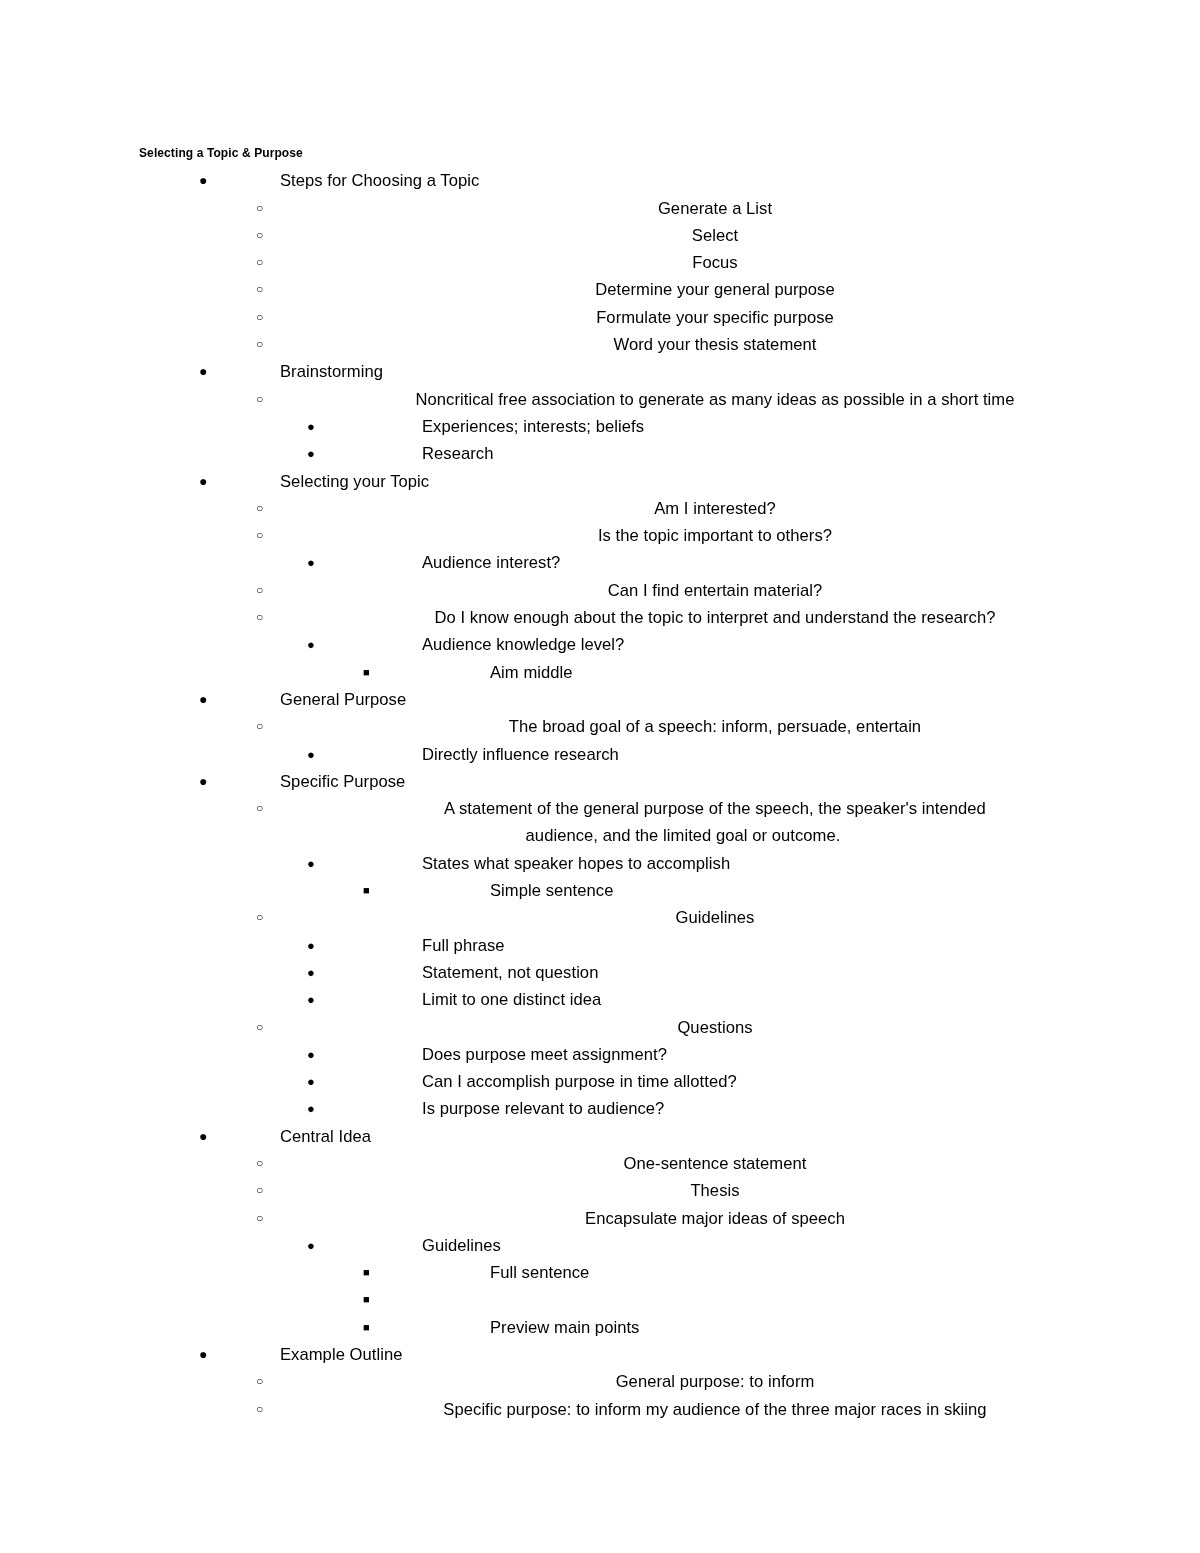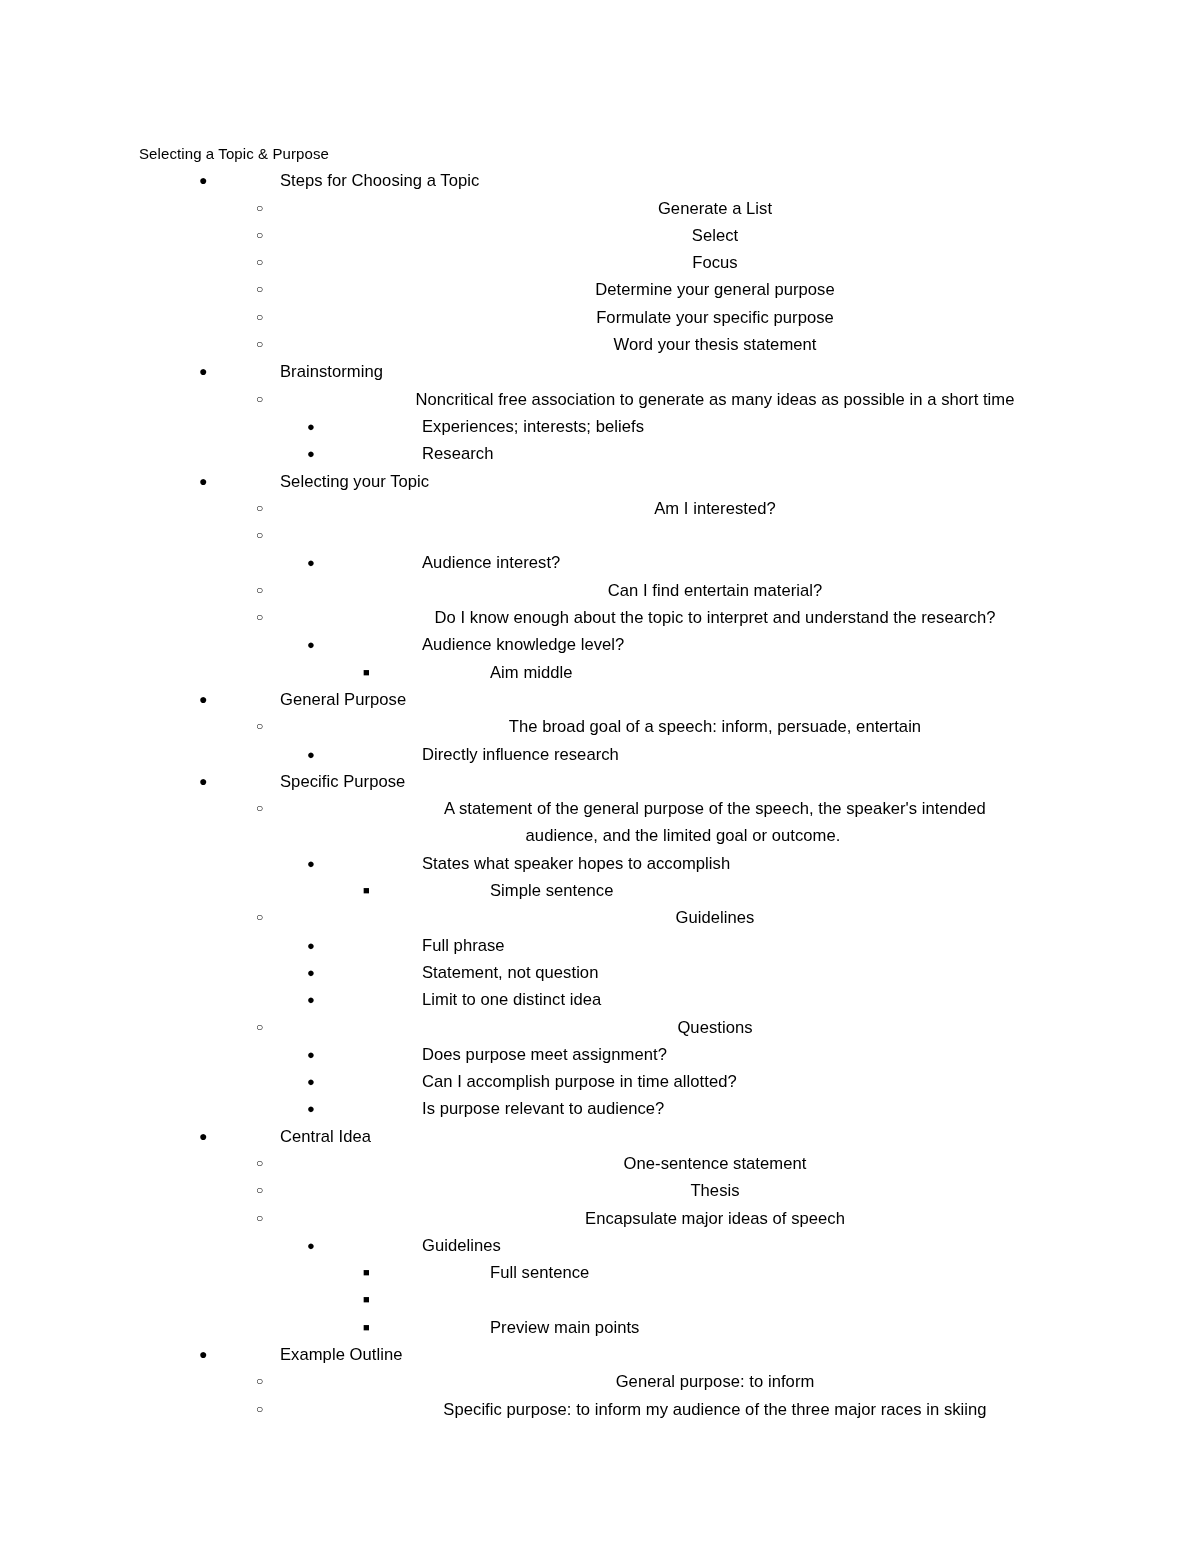--- a/index.html
+++ b/index.html
@@ -28,22 +28,22 @@
   }
 
   #doc {
     position: absolute;
     left: 139px;
     top: 140px;
     width: 940px;
   }
 
   .doc-title {
-    font-size: 15px;
-    font-weight: normal;
+    font-size: 12px;
+    font-weight: bold;
     line-height: 27.3px;
     letter-spacing: 0.1px;
     margin: 0 0 0 0;
     white-space: nowrap;
   }
 
   .outline {
     margin: 0;
     padding: 0;
     list-style: none;
@@ -173,20 +173,21 @@
         <div class="row lvl1">
           <span class="marker">●</span>
           <span class="txt">Selecting your Topic</span>
         </div>
         <div class="row lvl2">
           <span class="marker">○</span>
           <span class="txt">Am I interested?</span>
         </div>
         <div class="row lvl2">
           <span class="marker">○</span>
+          <span class="txt">Is the topic important to others?</span>
         </div>
         <div class="row lvl3">
           <span class="marker">●</span>
           <span class="txt">Audience interest?</span>
         </div>
         <div class="row lvl2">
           <span class="marker">○</span>
           <span class="txt">Can I find entertain material?</span>
         </div>
         <div class="row lvl2">

